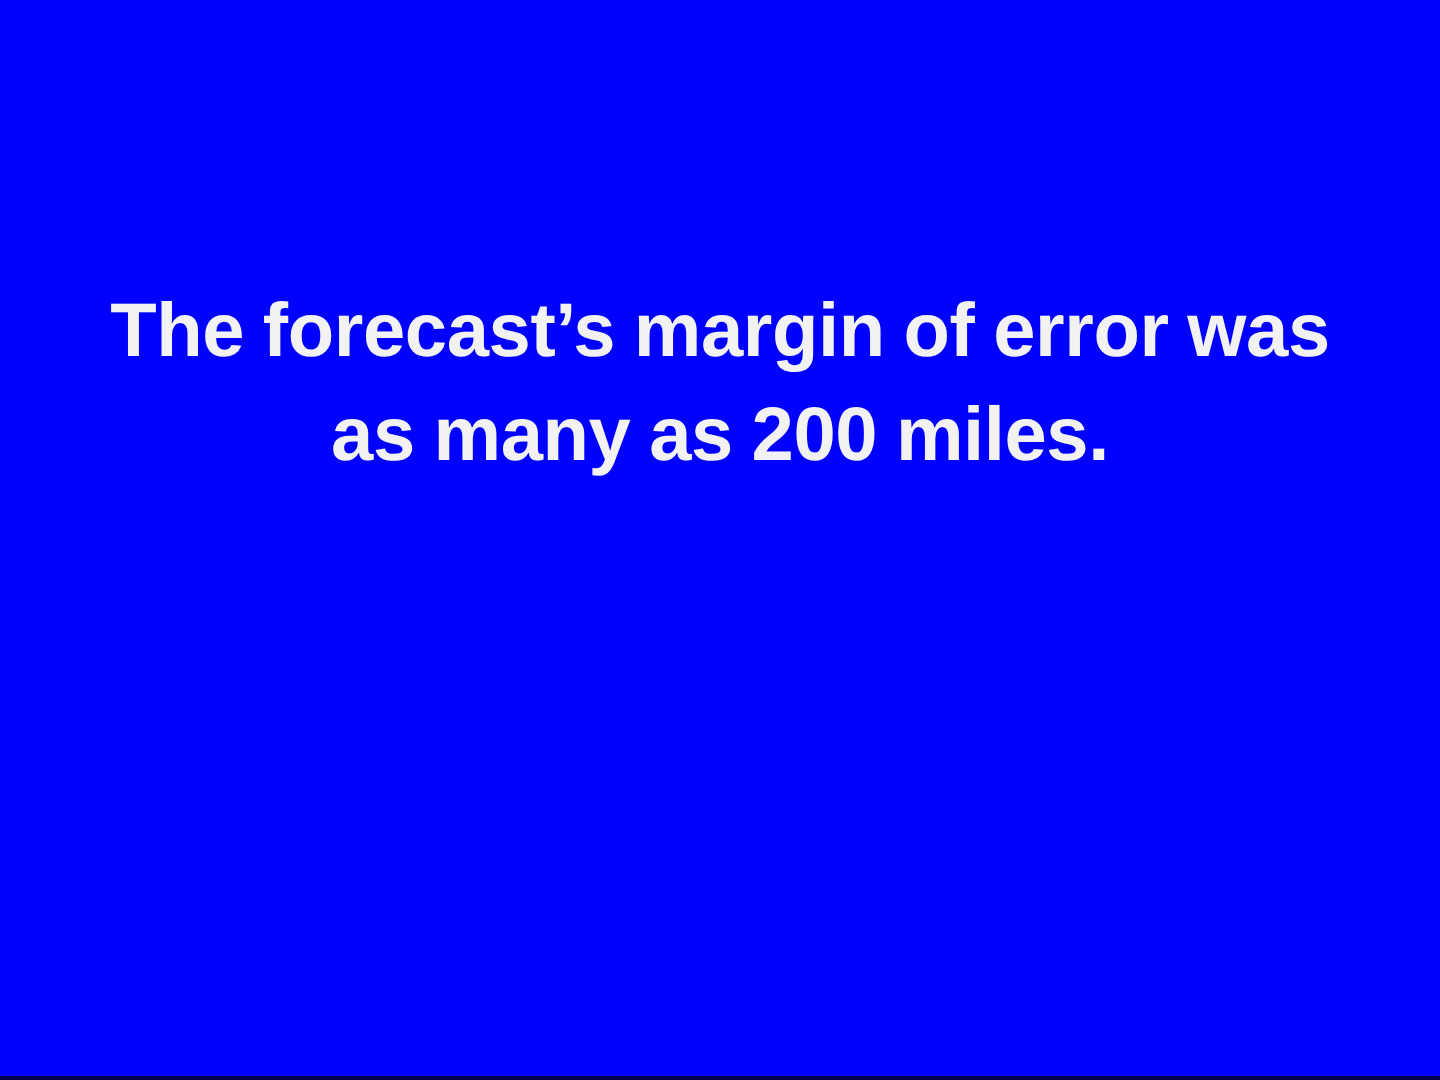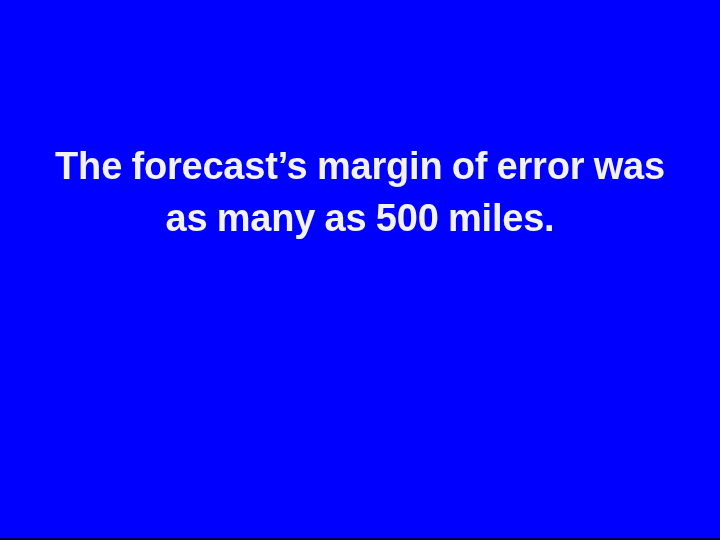--- a/index.html
+++ b/index.html
@@ -52,18 +52,18 @@
     word-spacing: -1px;
     white-space: pre-line;
   }
 </style>
 </head>
 <body>
 
 <div id="slide">
 
   <div id="text-block">
-    <p id="answer-text">The forecast’s margin of error was as many as 500 miles.</p>
+    <p id="answer-text">The forecast’s margin of error was as many as 200 miles.</p>
   </div>
 
   <div id="bottom-rule"></div>
 
 </div>
 
 </body></html>

